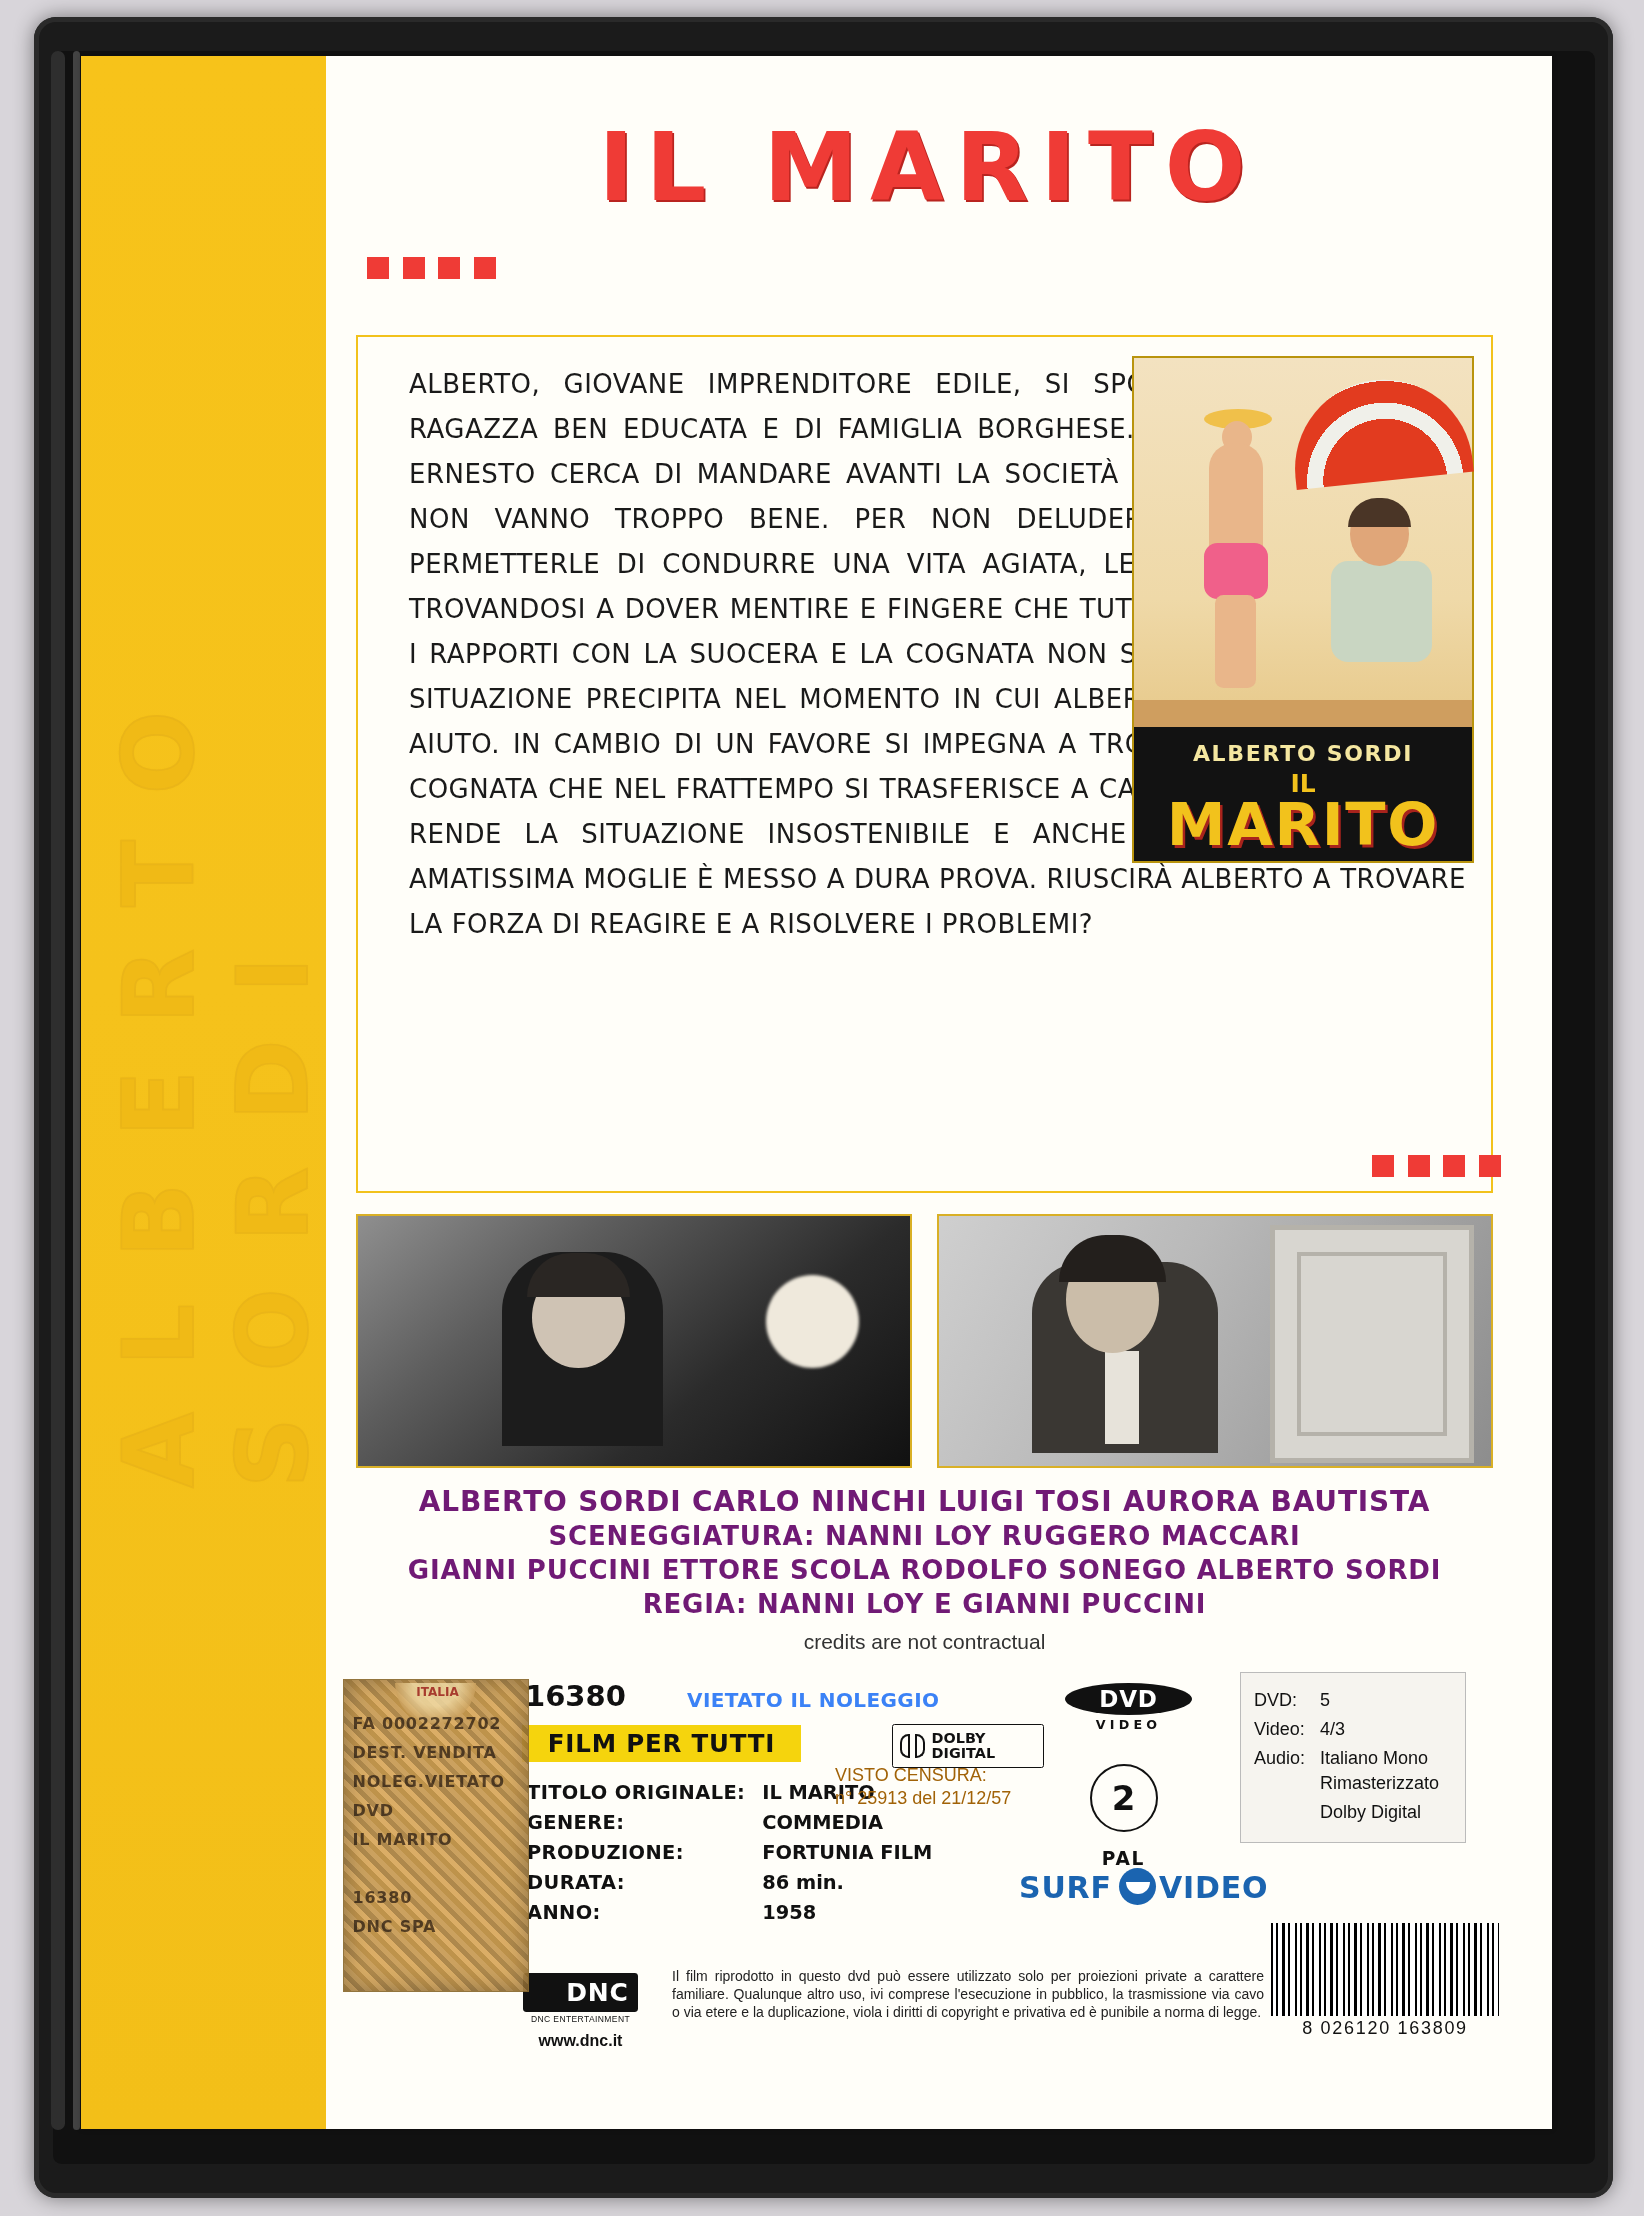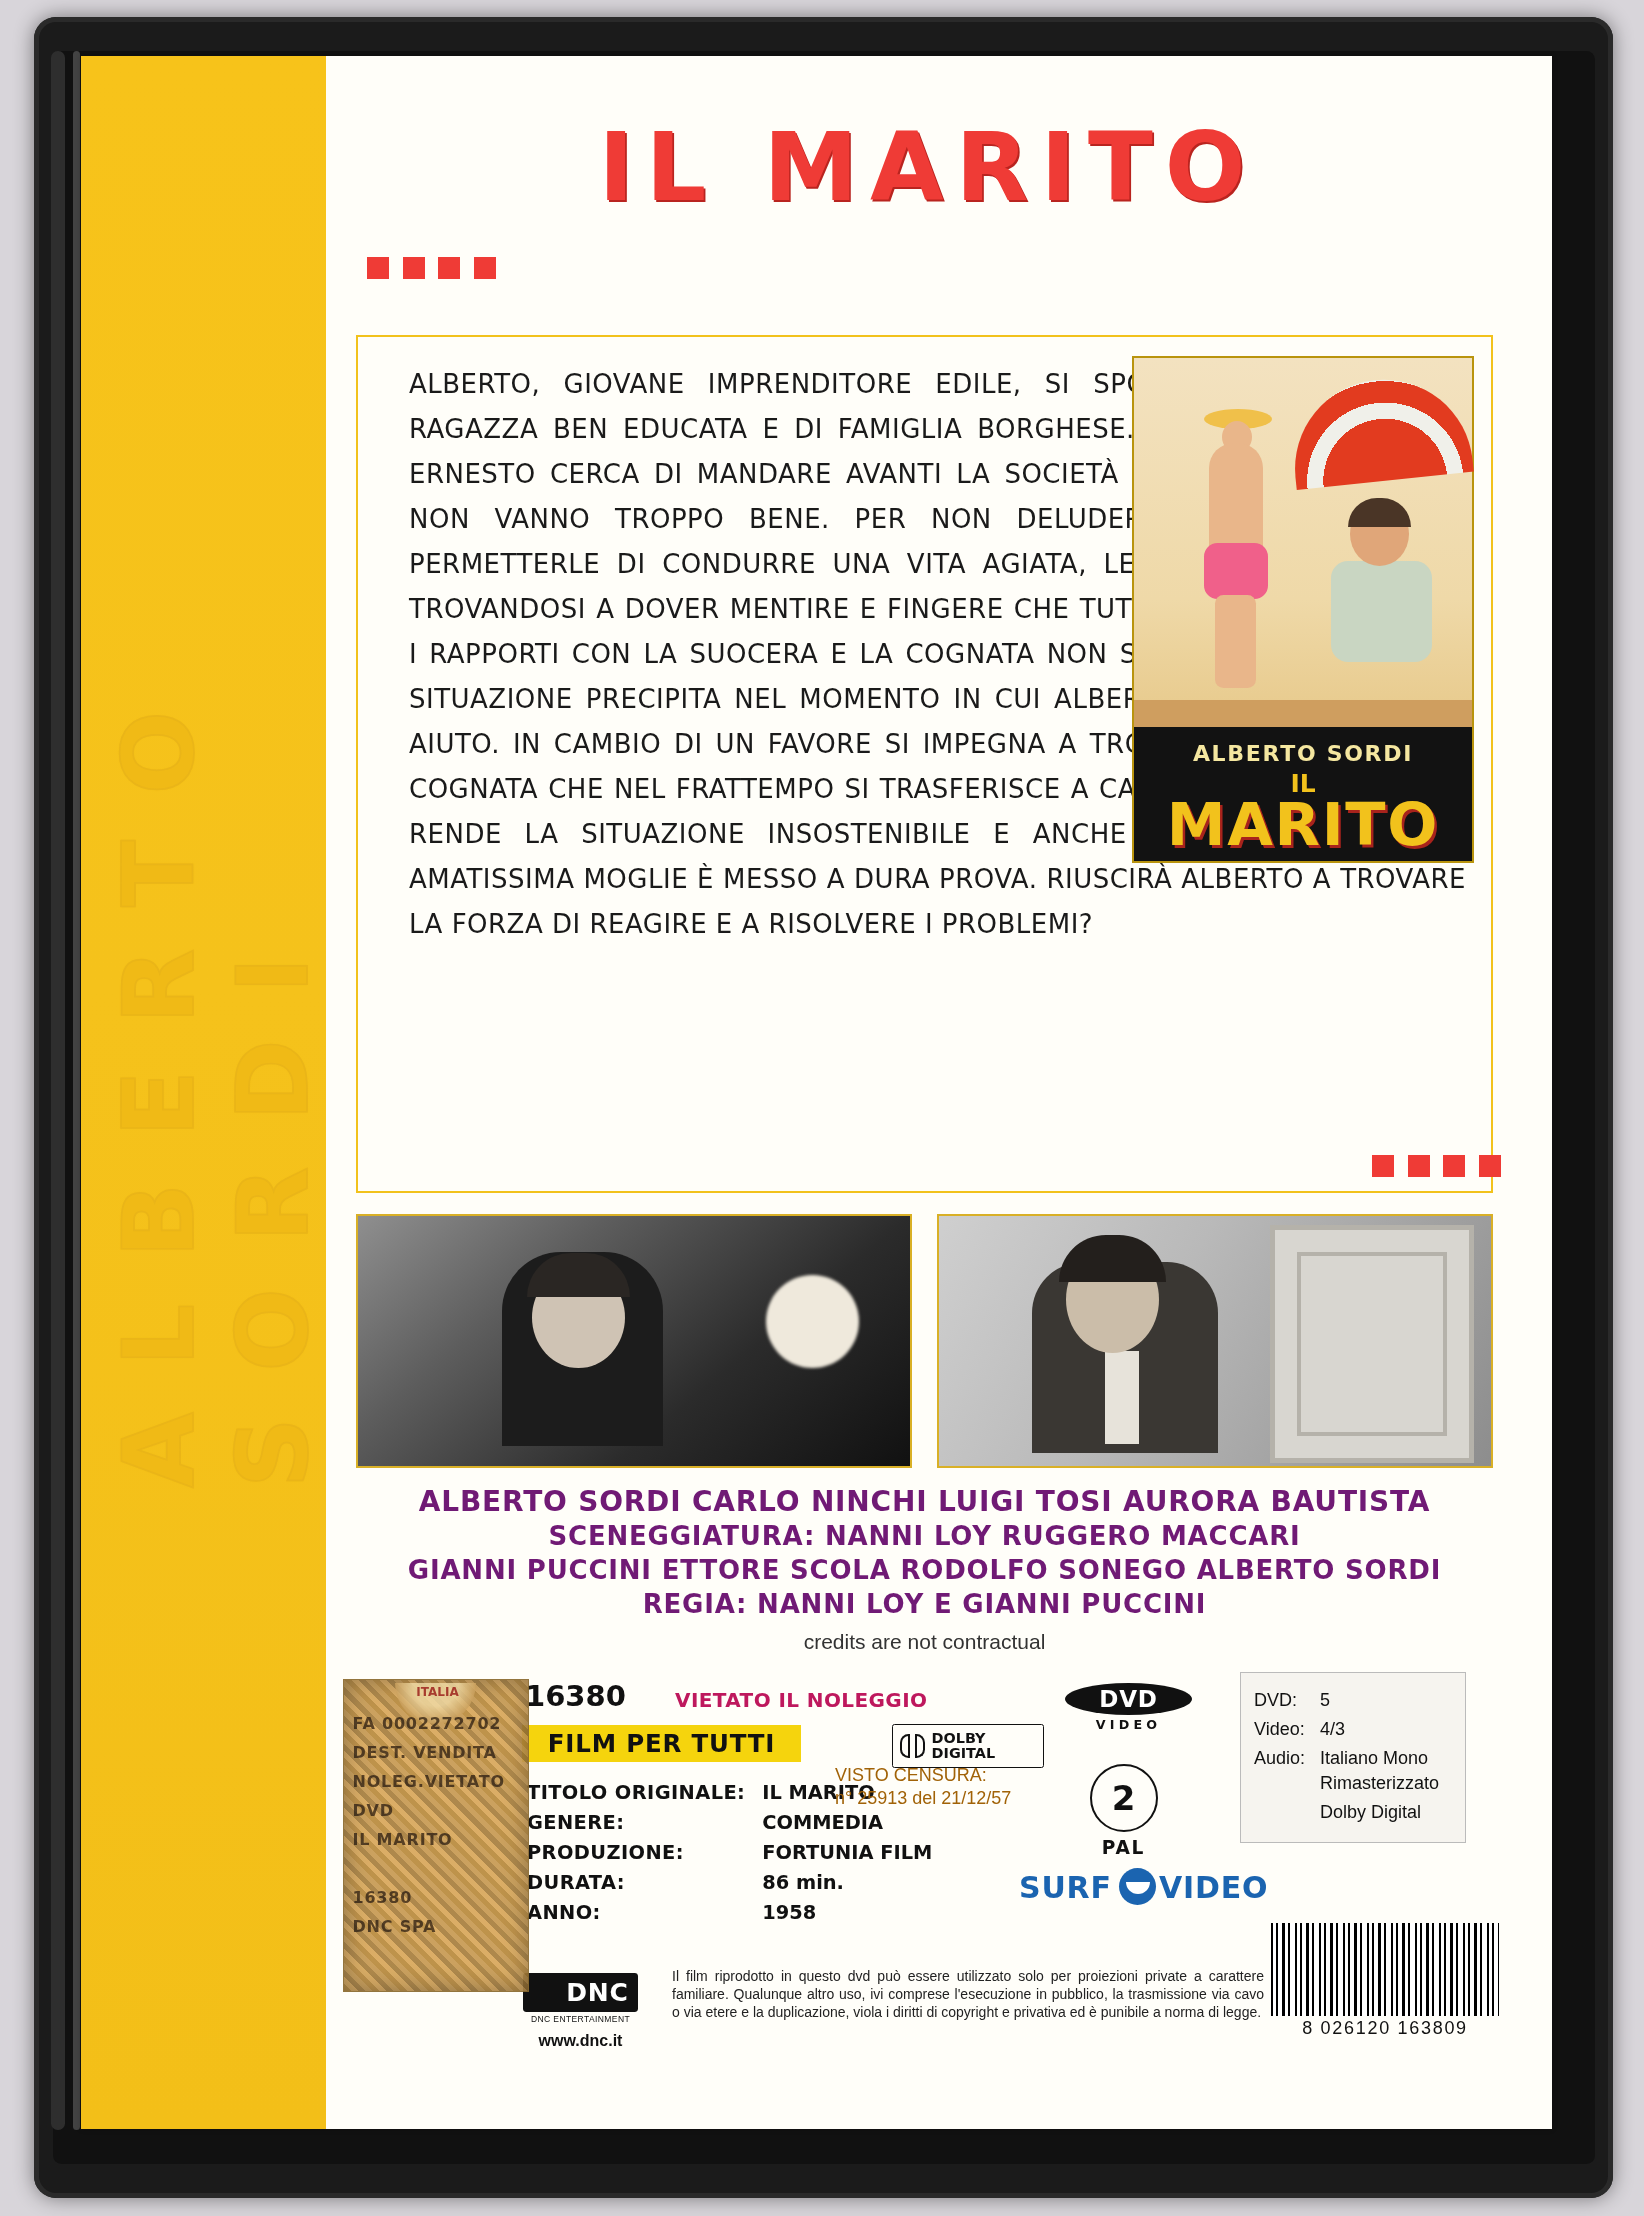--- a/index.html
+++ b/index.html
@@ -89,21 +89,21 @@
   .credits{position:absolute;left:30px;top:1429px;width:1137px;text-align:center;
      font-family:"DejaVu Sans",sans-serif;font-weight:700;color:#701a75;line-height:34px;}
   .credits .l1{font-size:28px;letter-spacing:0.8px;}
   .credits .l2,.credits .l3,.credits .l4{font-size:26px;letter-spacing:0.8px;}
   .notcontract{position:absolute;left:30px;top:1574px;width:1137px;text-align:center;
      font-family:"Liberation Sans",sans-serif;font-size:21px;color:#333;}
 
   
   .bottom{position:absolute;left:25px;top:1613px;width:1145px;height:406px;}
   .ref{position:absolute;left:174px;top:10px;font-family:"DejaVu Sans",sans-serif;font-weight:700;font-size:29px;color:#111;}
-  .noleggio{position:absolute;left:324px;top:18.6px;font-family:"DejaVu Sans",sans-serif;font-weight:700;font-size:20px;color:#be185d;letter-spacing:0.4px;}
+  .noleggio{position:absolute;left:336px;top:18.6px;font-family:"DejaVu Sans",sans-serif;font-weight:700;font-size:20px;color:#3b82f6;letter-spacing:0.4px;}
   .filmpertutti{position:absolute;left:171px;top:56px;width:279px;height:37px;background:#f5d40d;
       display:flex;align-items:center;justify-content:center;
       font-family:"DejaVu Sans",sans-serif;font-weight:700;font-size:24.5px;color:#111;letter-spacing:0.8px;}
   .specs{position:absolute;left:174px;top:108px;font-family:"DejaVu Sans",sans-serif;font-size:19.4px;color:#111;line-height:28px;}
   .specs td{padding:0 15px 0 0;vertical-align:top;white-space:nowrap;}
   .specs td.k{font-weight:700;letter-spacing:0.4px;}
   .specs td.v{font-weight:700;}
 
   .censura{position:absolute;left:484px;top:95px;font-family:"Liberation Sans",sans-serif;font-size:18px;color:#a16207;line-height:23px;}
 
@@ -119,21 +119,21 @@
   .dvdlogo .ell{position:absolute;left:0;top:0;width:127px;height:32px;background:#111;border-radius:50%/50%;}
   .dvdlogo .w{position:absolute;left:0;top:3.4px;width:127px;text-align:center;color:#fff;
       font-family:"DejaVu Sans",sans-serif;font-weight:700;font-size:23px;letter-spacing:0.8px;}
   .dvdlogo .v{position:absolute;left:0;top:34px;width:127px;text-align:center;color:#111;
       font-family:"DejaVu Sans",sans-serif;font-weight:700;font-size:12.7px;letter-spacing:4.2px;}
 
   .pal{position:absolute;left:727px;top:95px;width:91px;text-align:center;}
   .pal .circ{width:64px;height:64px;margin:0 auto;border:2.5px solid #111;border-radius:50%;
      display:flex;align-items:center;justify-content:center;
      font-family:"DejaVu Sans",sans-serif;font-weight:700;font-size:34px;color:#111;}
-  .pal .lbl{font-family:"DejaVu Sans",sans-serif;font-weight:700;font-size:18.6px;color:#111;letter-spacing:1.7px;margin-top:5px;}
+  .pal .lbl{font-family:"DejaVu Sans",sans-serif;font-weight:700;font-size:18.6px;color:#111;letter-spacing:1.7px;margin-top:16px;}
 
   .surf{position:absolute;left:668px;top:196px;width:237px;height:49px;}
   .surf .t{position:absolute;left:0;top:5px;font-family:"DejaVu Sans",sans-serif;font-weight:700;
      font-size:30px;color:#1b64b0;letter-spacing:0.8px;}
   .surf .wave{position:absolute;left:100px;top:3.4px;width:37px;height:37px;border-radius:50%;background:#1b64b0;}
   .surf .wave:after{content:"";position:absolute;left:6.8px;top:13.5px;width:24px;height:12px;border-radius:0 0 17px 17px;background:#fff;}
   .surf .t2{position:absolute;left:140px;top:5px;font-family:"DejaVu Sans",sans-serif;font-weight:700;
      font-size:30px;color:#1b64b0;letter-spacing:0.8px;}
 
   .rightbox{position:absolute;left:889px;top:3.4px;width:224px;height:169px;border:0.8px solid #bbb;background:#f6f4ef;}

